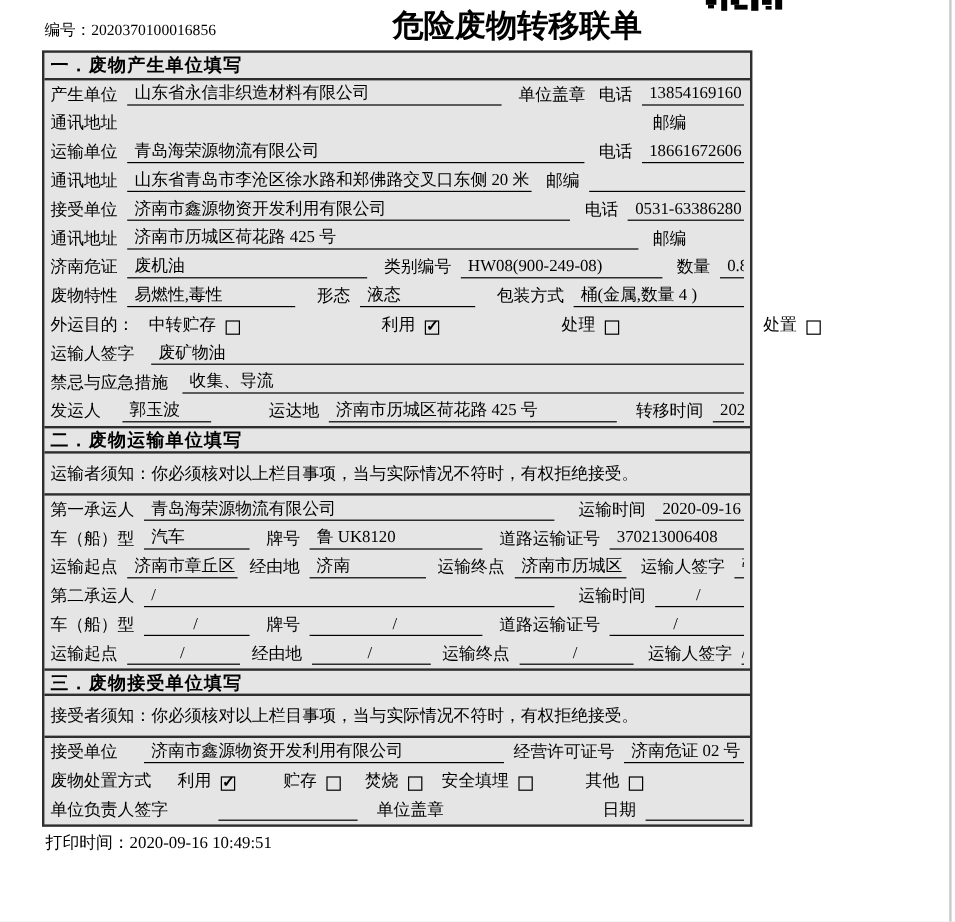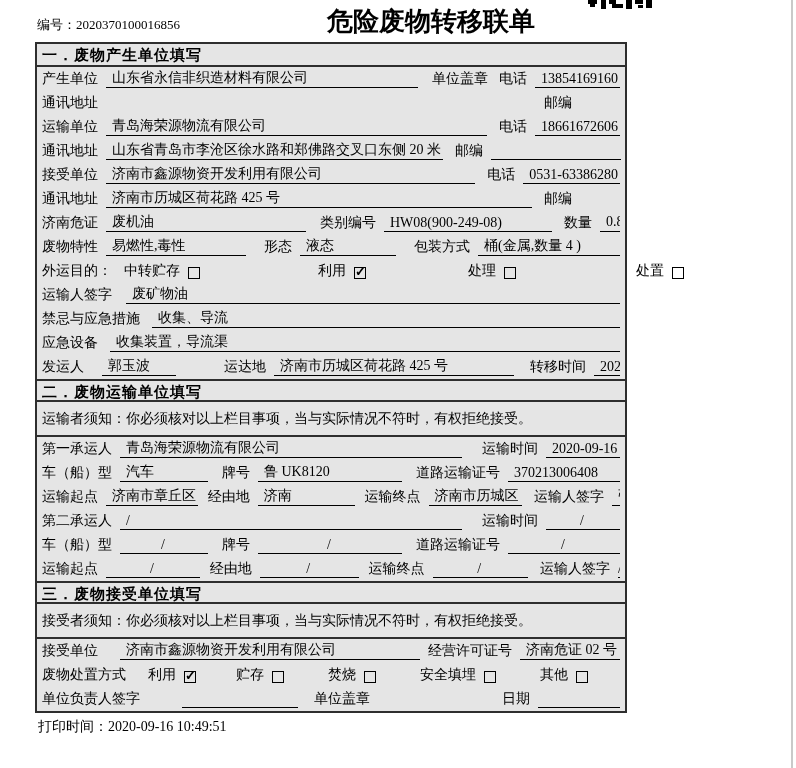--- a/index.html
+++ b/index.html
@@ -176,24 +176,20 @@
     <div class="row">
       <span class="lbl">运输人签字</span>
       <span class="val fl" style="margin-left:14px">废矿物油</span>
     </div>
 
     <div class="row">
       <span class="lbl">禁忌与应急措施</span>
       <span class="val fl" style="margin-left:12px">收集、导流</span>
     </div>
 
-    <div class="row">
-      <span class="lbl">应急设备</span>
-      <span class="val fl" style="margin-left:12px">收集装置，导流渠</span>
-    </div>
 
     <div class="row">
       <span class="lbl">发运人</span>
       <span class="val" style="width:74px;margin-left:18px">郭玉波</span>
       <span class="lbl" style="margin-left:48px">运达地</span>
       <span class="val" style="width:240px">济南市历城区荷花路 425 号</span>
       <span class="lbl" style="margin-left:16px">转移时间</span>
       <span class="val fl">2020-09-16</span>
     </div>
 
@@ -270,25 +266,25 @@
     <div class="row">
       <span class="lbl">废物处置方式</span>
       <span class="cbg" style="margin-left:22px">
         <span class="lbl">利用</span>
         <span class="cb checked"></span>
       </span>
       <span class="cbg" style="margin-left:40px">
         <span class="lbl">贮存</span>
         <span class="cb"></span>
       </span>
-      <span class="cbg" style="margin-left:44px">
+      <span class="cbg" style="margin-left:20px">
         <span class="lbl">焚烧</span>
         <span class="cb"></span>
       </span>
-      <span class="cbg" style="margin-left:44px">
+      <span class="cbg" style="margin-left:16px">
         <span class="lbl">安全填埋</span>
         <span class="cb"></span>
       </span>
       <span class="cbg" style="margin-left:44px">
         <span class="lbl">其他</span>
         <span class="cb"></span>
       </span>
     </div>
 
     <div class="row">

